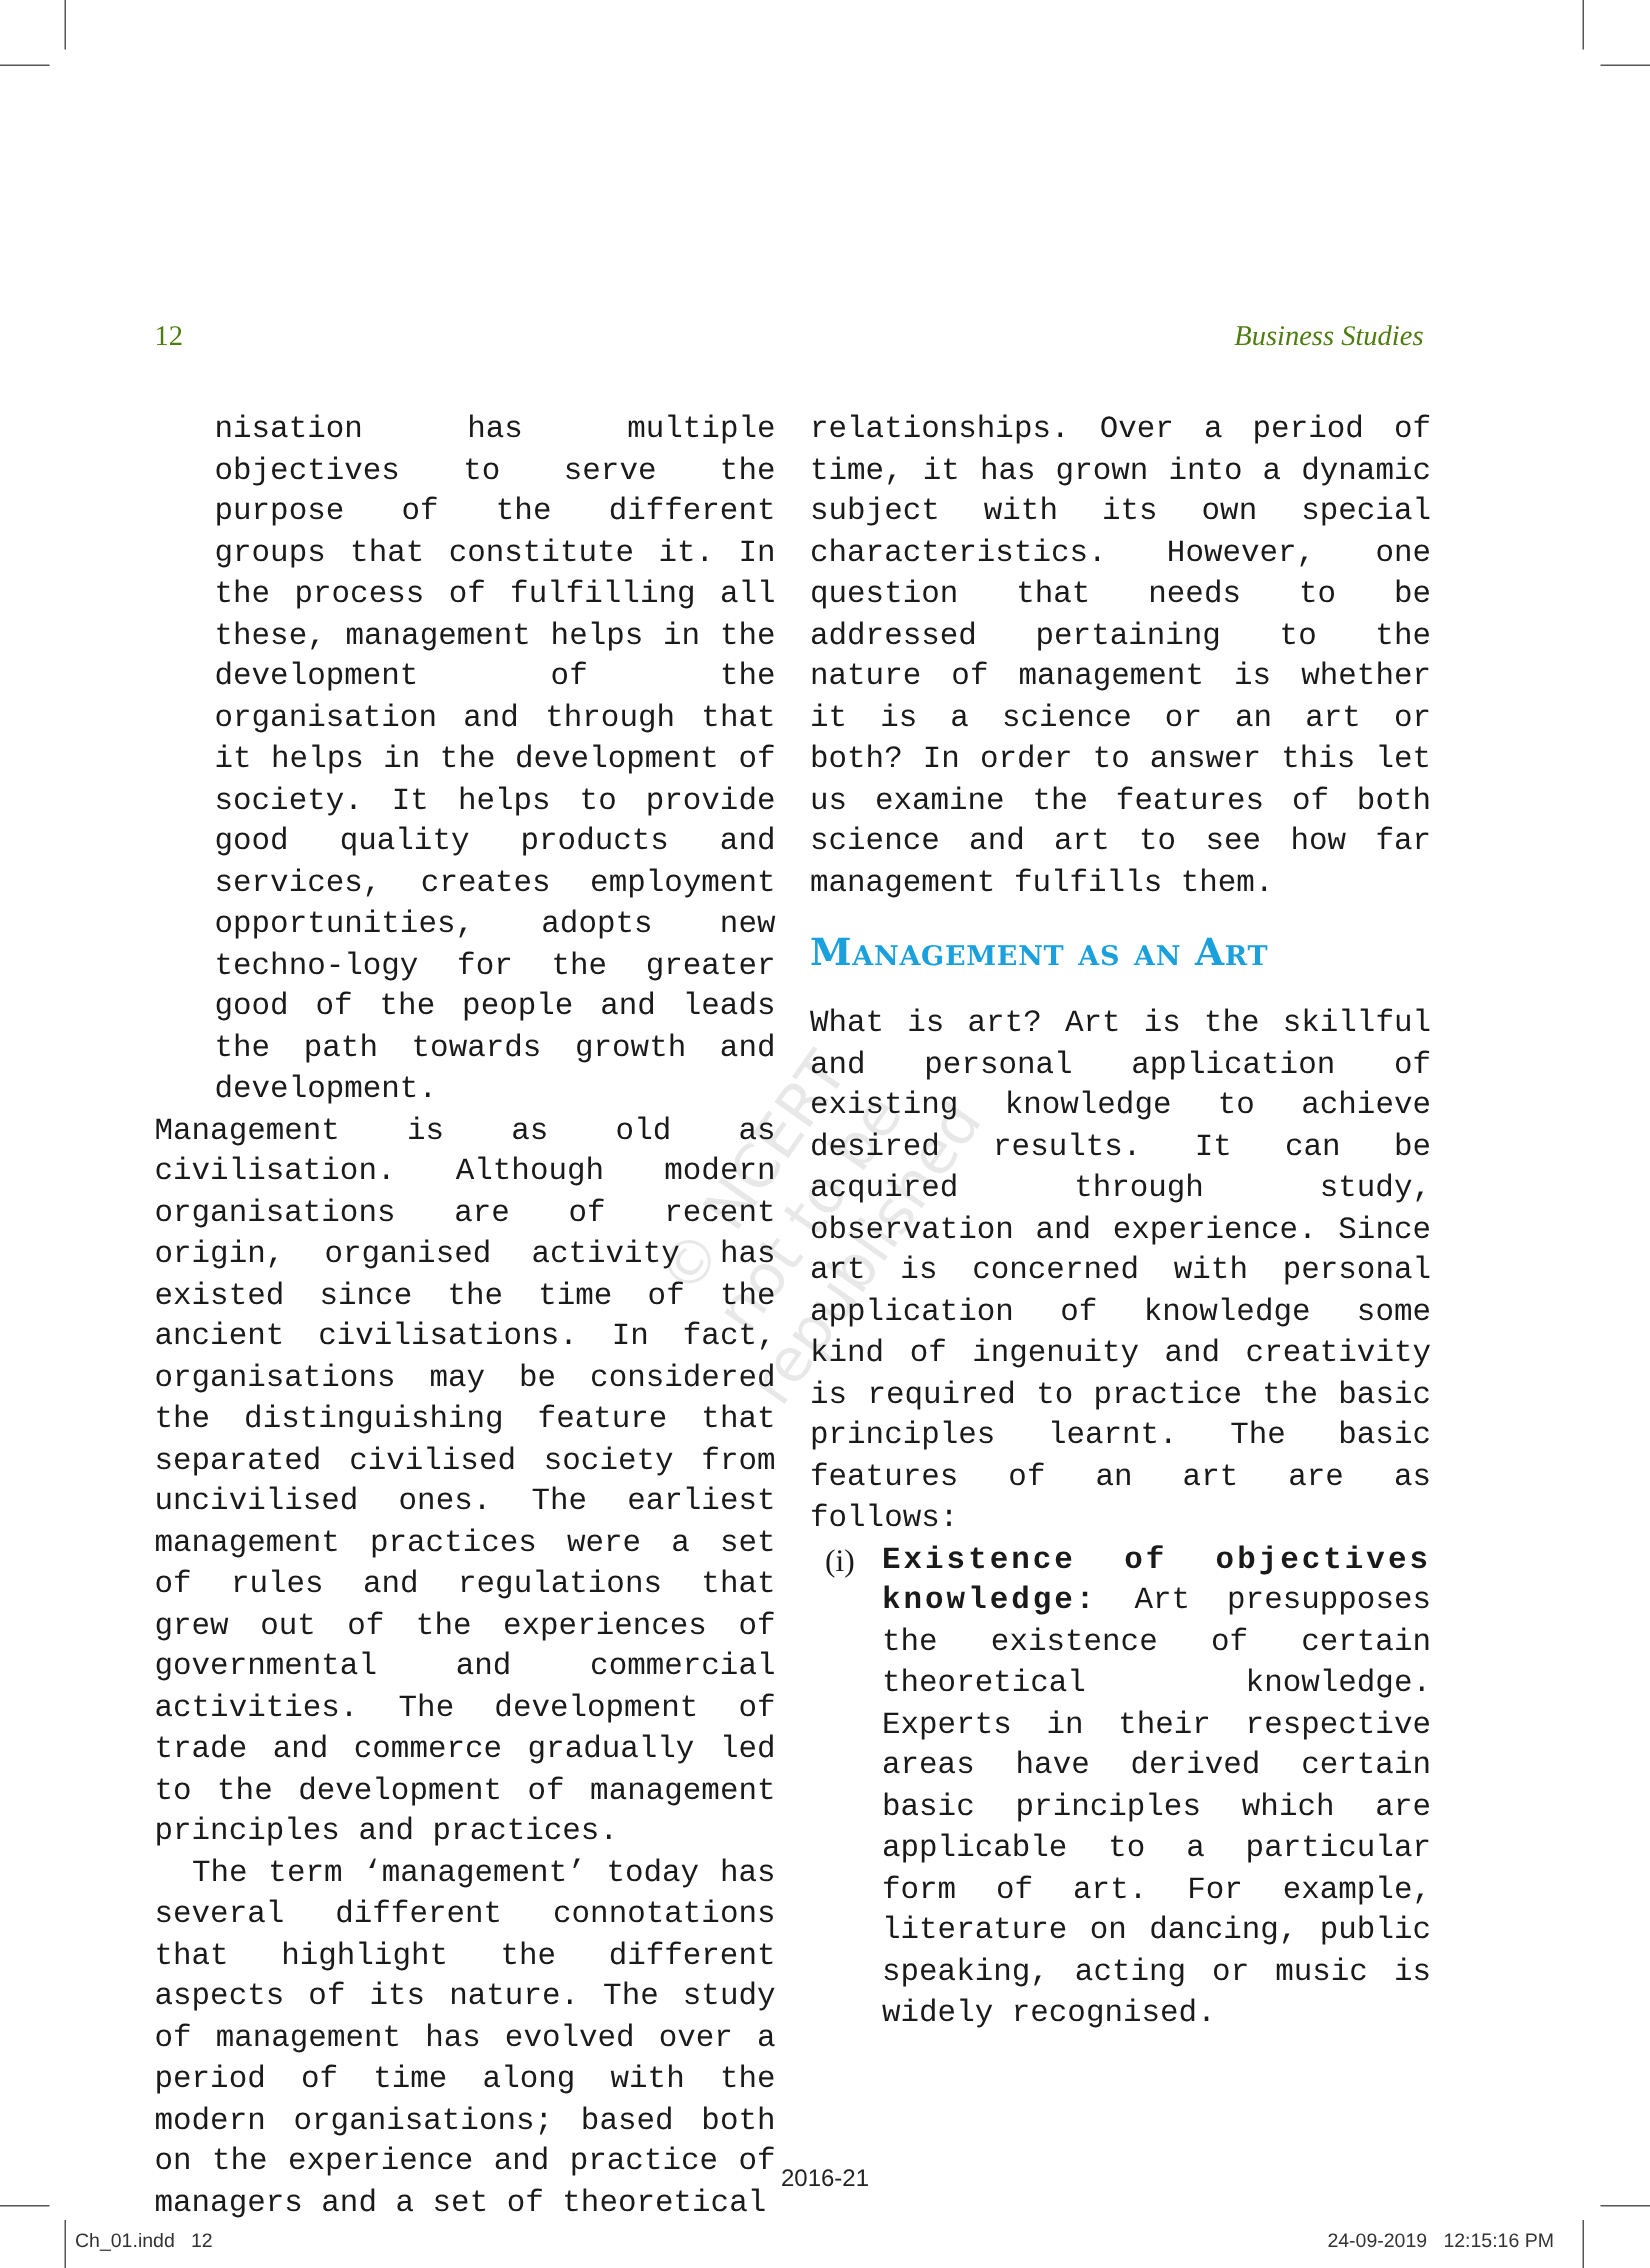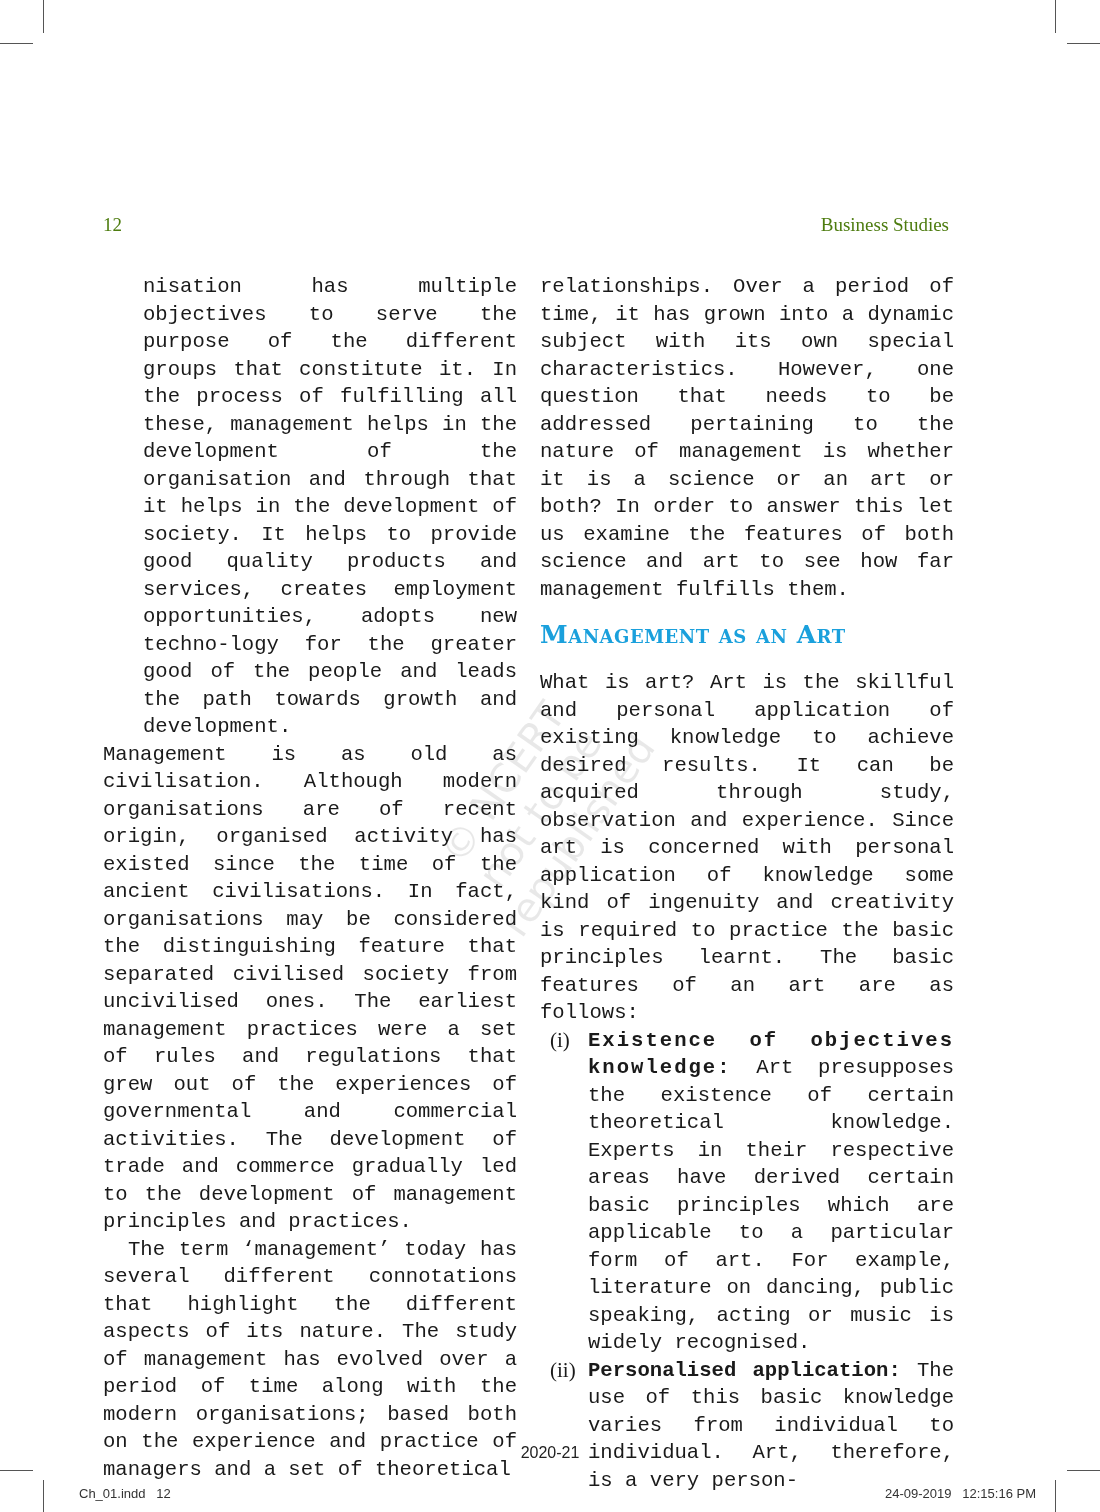--- a/index.html
+++ b/index.html
@@ -35,42 +35,38 @@
 <div class="crop" style="left:43px;top:0;width:1px;height:33px;"></div>
 <div class="crop" style="left:0;top:43px;width:33px;height:1px;"></div>
 <div class="crop" style="left:1055px;top:0;width:1px;height:33px;"></div>
 <div class="crop" style="left:1067px;top:43px;width:33px;height:1px;"></div>
 <div class="crop" style="left:0;top:1470px;width:33px;height:1px;"></div>
 <div class="crop" style="left:1067px;top:1470px;width:33px;height:1px;"></div>
 <div class="crop" style="left:43px;top:1480px;width:1px;height:32px;"></div>
 <div class="crop" style="left:1055px;top:1480px;width:1px;height:32px;"></div>
 
 <div class="runhead" style="left:103px;">12</div>
-<div class="runhead" style="right:151px;">Business Studies</div>
+<div class="runhead" style="right:151px;font-style:italic;">Business Studies</div>
 
 <div class="watermark">
   <div>© NCERT</div>
   <div>not to be republished</div>
 </div>
 
 <div class="col col-left">
   <p class="indent-block">nisation has multiple objectives to serve the purpose of the different groups that constitute it. In the process of fulfilling all these, management helps in the development of the organisation and through that it helps in the development of society. It helps to provide good quality products and services, creates employment opportunities, adopts new techno-logy for the greater good of the people and leads the path towards growth and development.</p>
   <p>Management is as old as civilisation. Although modern organisations are of recent origin, organised activity has existed since the time of the ancient civilisations. In fact, organisations may be considered the distinguishing feature that separated civilised society from uncivilised ones. The earliest management practices were a set of rules and regulations that grew out of the experiences of governmental and commercial activities. The development of trade and commerce gradually led to the development of management principles and practices.</p>
   <p class="first-indent">The term ‘management’ today has several different connotations that highlight the different aspects of its nature. The study of management has evolved over a period of time along with the modern organisations; based both on the experience and practice of managers and a set of theoretical</p>
 </div>
 
 <div class="col col-right">
   <p>relationships. Over a period of time, it has grown into a dynamic subject with its own special characteristics. However, one question that needs to be addressed pertaining to the nature of management is whether it is a science or an art or both? In order to answer this let us examine the features of both science and art to see how far management fulfills them.</p>
   <h2 class="h-right">Management as an Art</h2>
   <p>What is art? Art is the skillful and personal application of existing knowledge to achieve desired results. It can be acquired through study, observation and experience. Since art is concerned with personal application of knowledge some kind of ingenuity and creativity is required to practice the basic principles learnt. The basic features of an art are as follows:</p>
   <div class="list-item i">
     <span class="list-num">(i)</span>
     <p><span class="bold-spaced">Existence of objectives knowledge:</span><span> Art presupposes the existence of certain theoretical knowledge. Experts in their respective areas have derived certain basic principles which are applicable to a particular form of art. For example, literature on dancing, public speaking, acting or music is widely recognised.</span></p>
   </div>
-  <div class="list-item ii">
-    <span class="list-num">(ii)</span>
-    <p><span class="bold">Personalised application:</span><span> The use of this basic knowledge varies from individual to individual. Art, therefore, is a very person-</span></p>
-  </div>
 </div>
 
-<div class="footer-year">2020-21</div>
-<div class="slug" style="left:79px;white-space:pre;">Ch_01.indd   12</div>
+<div class="footer-year">2016-21</div>
+<div class="slug" style="left:50px;white-space:pre;">Ch_01.indd   12</div>
 <div class="slug" style="right:64px;white-space:pre;">24-09-2019   12:15:16 PM</div>
 
 </body></html>

